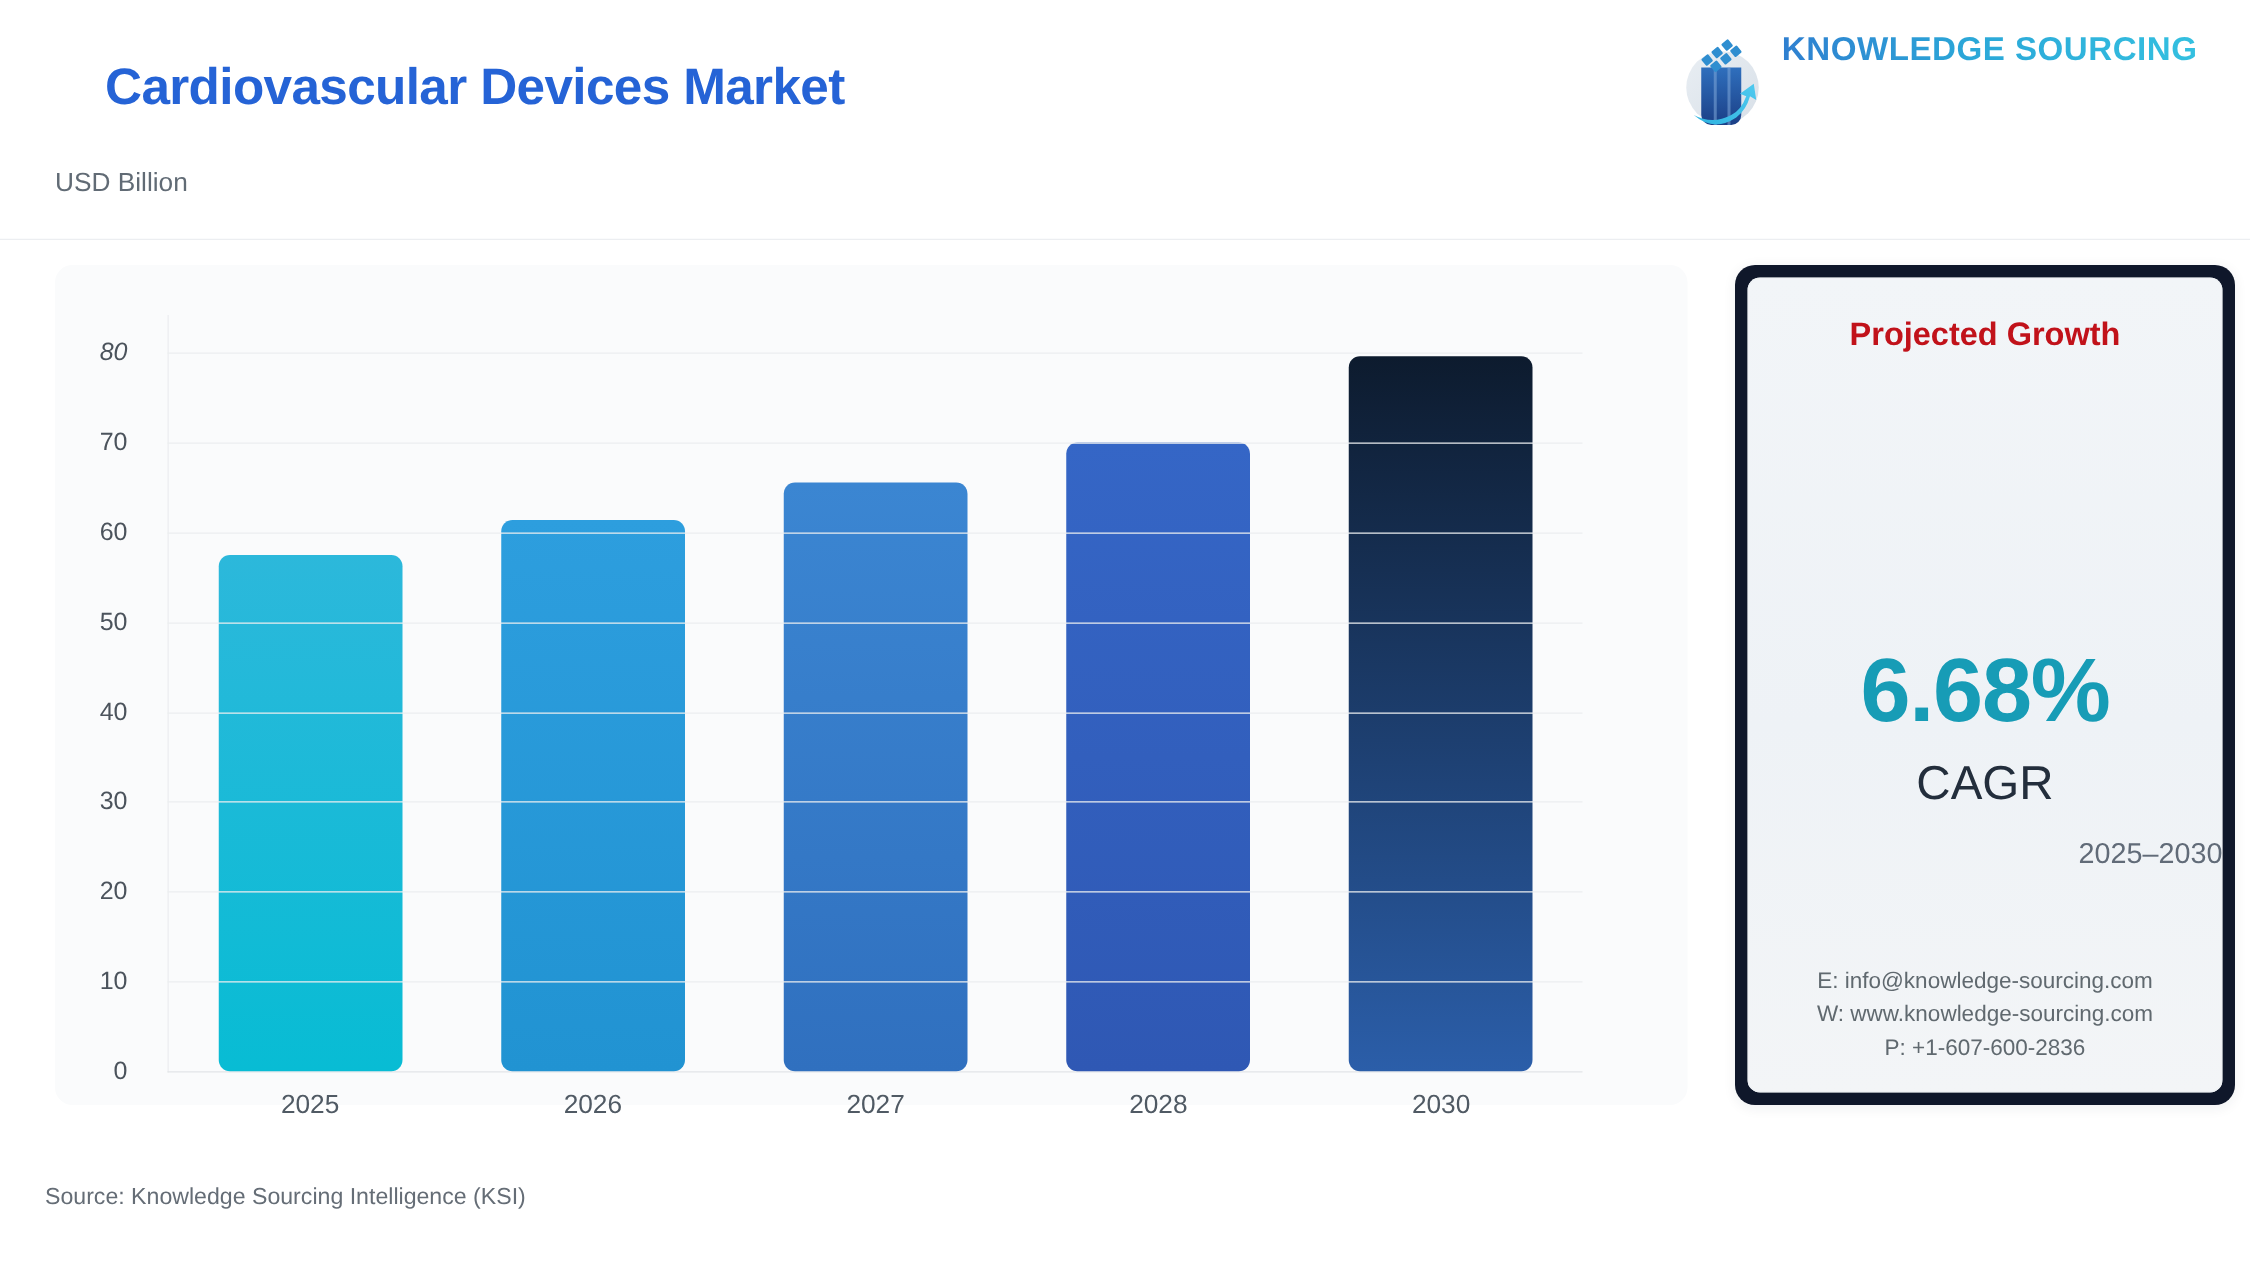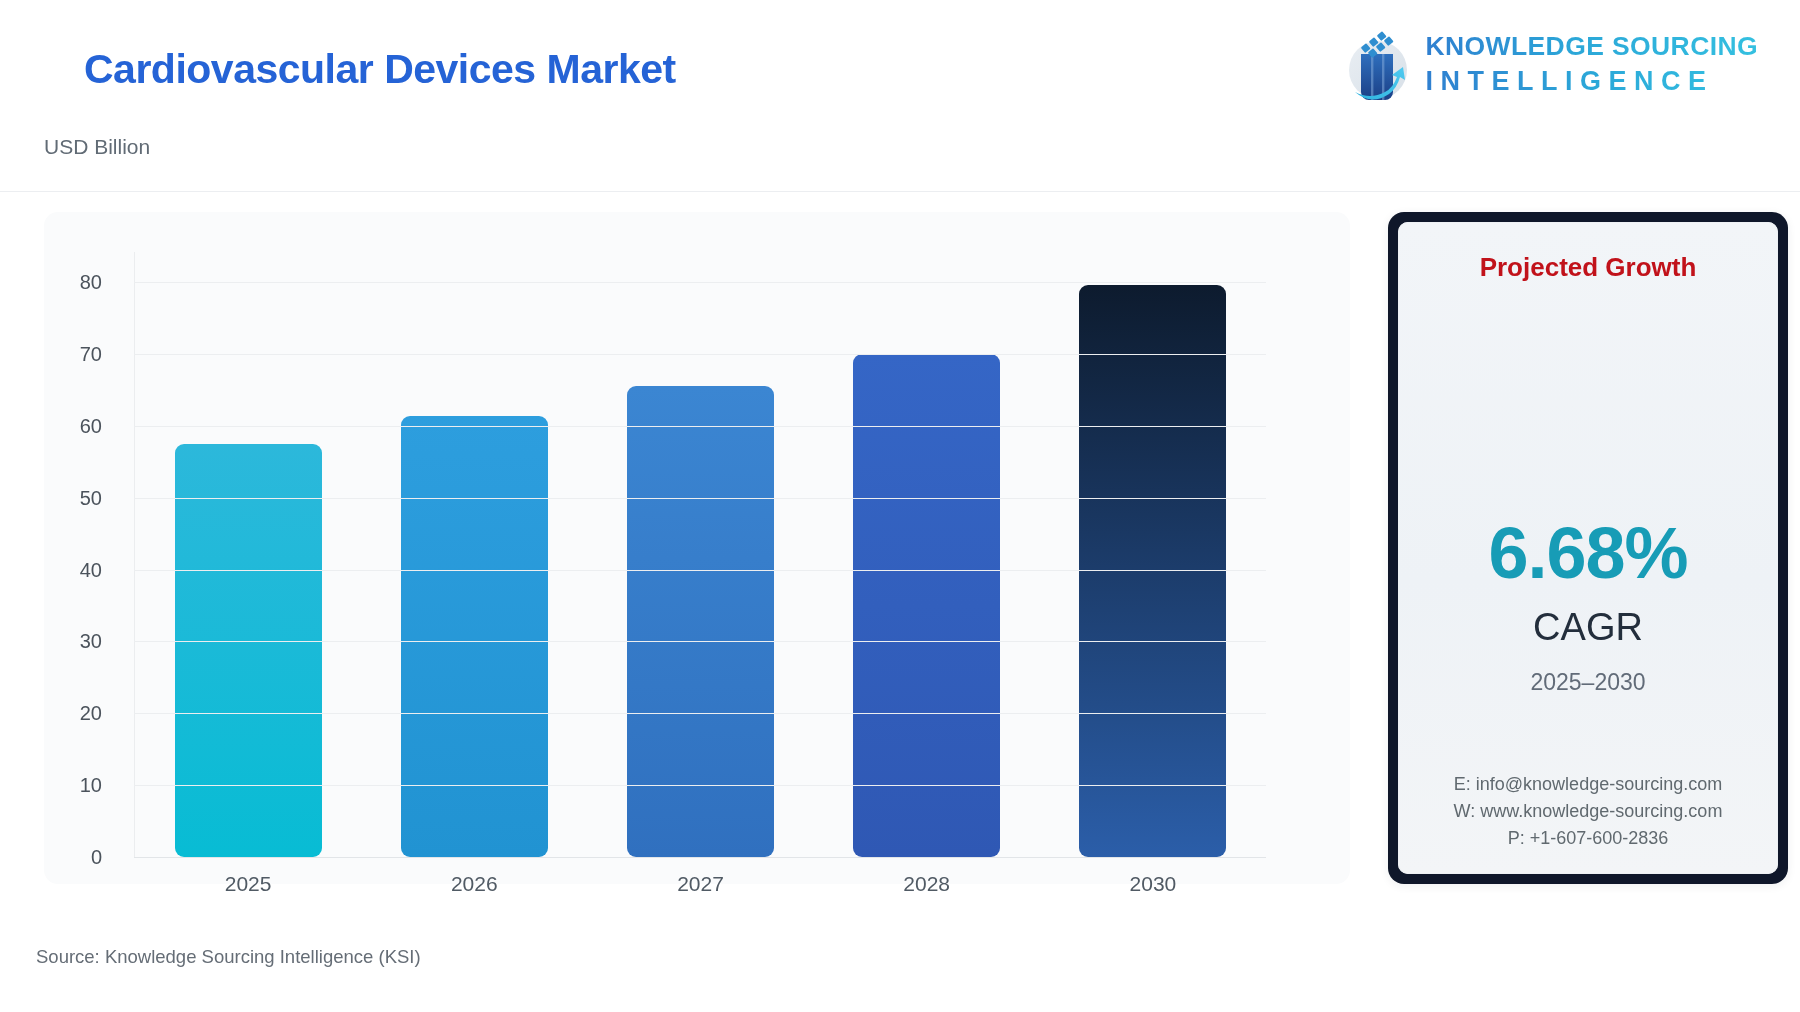--- a/index.html
+++ b/index.html
@@ -36,21 +36,21 @@
     left: 44px; top: 135px;
     font-size: 21px;
     color: #616b75;
   }
 
   
   .logo {
     position: absolute;
     right: 42px; top: 26px;
     display: flex;
-    align-items: center;
+    align-items: flex-start;
     gap: 12px;
   }
   .logo-mark { width: 74px; height: 76px; flex: 0 0 auto; }
   .logo-text { display: flex; flex-direction: column; line-height: 1.0; }
   .logo-line1 {
     font-size: 26.5px;
     font-weight: bold;
     letter-spacing: 0.4px;
     background: linear-gradient(90deg, #2f7fd0 0%, #2ba7d8 45%, #34c0e0 100%);
     -webkit-background-clip: text;
@@ -178,21 +178,21 @@
     left: 0; top: 384px;
     width: 100%;
     text-align: center;
     font-size: 38px;
     color: #232e3c;
   }
   .cagr-period {
     position: absolute;
     left: 0; top: 447px;
     width: 100%;
-    text-align: center;
+    text-align: right;
     font-size: 23px;
     color: #616b78;
   }
   .contact {
     position: absolute;
     left: 0; bottom: 22px;
     width: 100%;
     text-align: center;
     font-size: 18px;
     line-height: 1.5;
@@ -236,21 +236,20 @@
             <rect x="39" y="7" width="7" height="7" rx="1" transform="rotate(-40 42 10)"></rect>
             <rect x="30" y="24" width="7" height="7" rx="1" transform="rotate(-40 33 27)"></rect>
             <rect x="38" y="18" width="7" height="7" rx="1" transform="rotate(-40 41 21)"></rect>
             <rect x="46" y="12" width="7" height="7" rx="1" transform="rotate(-40 49 15)"></rect>
           </g>
           <path d="M16 66 q16 14 34 2 q8 -6 11 -17 l5 3 l-2 -13 l-11 8 l5 2 q-4 11 -12 15 q-15 8 -30 0 z" fill="url(#garrow)"></path>
         </svg>
       </span>
       <span class="logo-text">
         <span class="logo-line1">KNOWLEDGE SOURCING</span>
-        <span class="logo-line2">INTELLIGENCE</span>
       </span>
     </div>
   </div>
 
   <div class="chart-card">
     <div class="plot" id="plot">
       <div class="axis-vline"></div>
       <div class="axis-baseline"></div>
       <div class="bars" id="bars">
           <div class="bar" style="height: 413.281px; left: 39.6px; background: linear-gradient(rgb(44, 184, 219) 0%, rgb(8, 188, 212) 100%);"></div>
@@ -268,21 +267,21 @@
         <div class="ytick" style="top: 429.375px;">30</div>
         <div class="grid-row" style="top: 357.5px;"></div>
         <div class="ytick" style="top: 357.5px;">40</div>
         <div class="grid-row" style="top: 285.625px;"></div>
         <div class="ytick" style="top: 285.625px;">50</div>
         <div class="grid-row" style="top: 213.75px;"></div>
         <div class="ytick" style="top: 213.75px;">60</div>
         <div class="grid-row" style="top: 141.875px;"></div>
         <div class="ytick" style="top: 141.875px;">70</div>
         <div class="grid-row" style="top: 70px;"></div>
-        <div class="ytick" style="top: 70px;">80</div>
+        <div class="ytick" style="top: 70px; font-style: italic;">80</div>
         <div class="xtick" style="left: 104.1px; text-align: center;">2025</div>
         <div class="xtick" style="left: 330.3px;">2026</div>
         <div class="xtick" style="left: 556.5px;">2027</div>
         <div class="xtick" style="left: 782.7px;">2028</div>
         <div class="xtick" style="left: 1008.9px;">2030</div>
       </div>
   </div>
 
   <div class="source">Source: Knowledge Sourcing Intelligence (KSI)</div>
 

